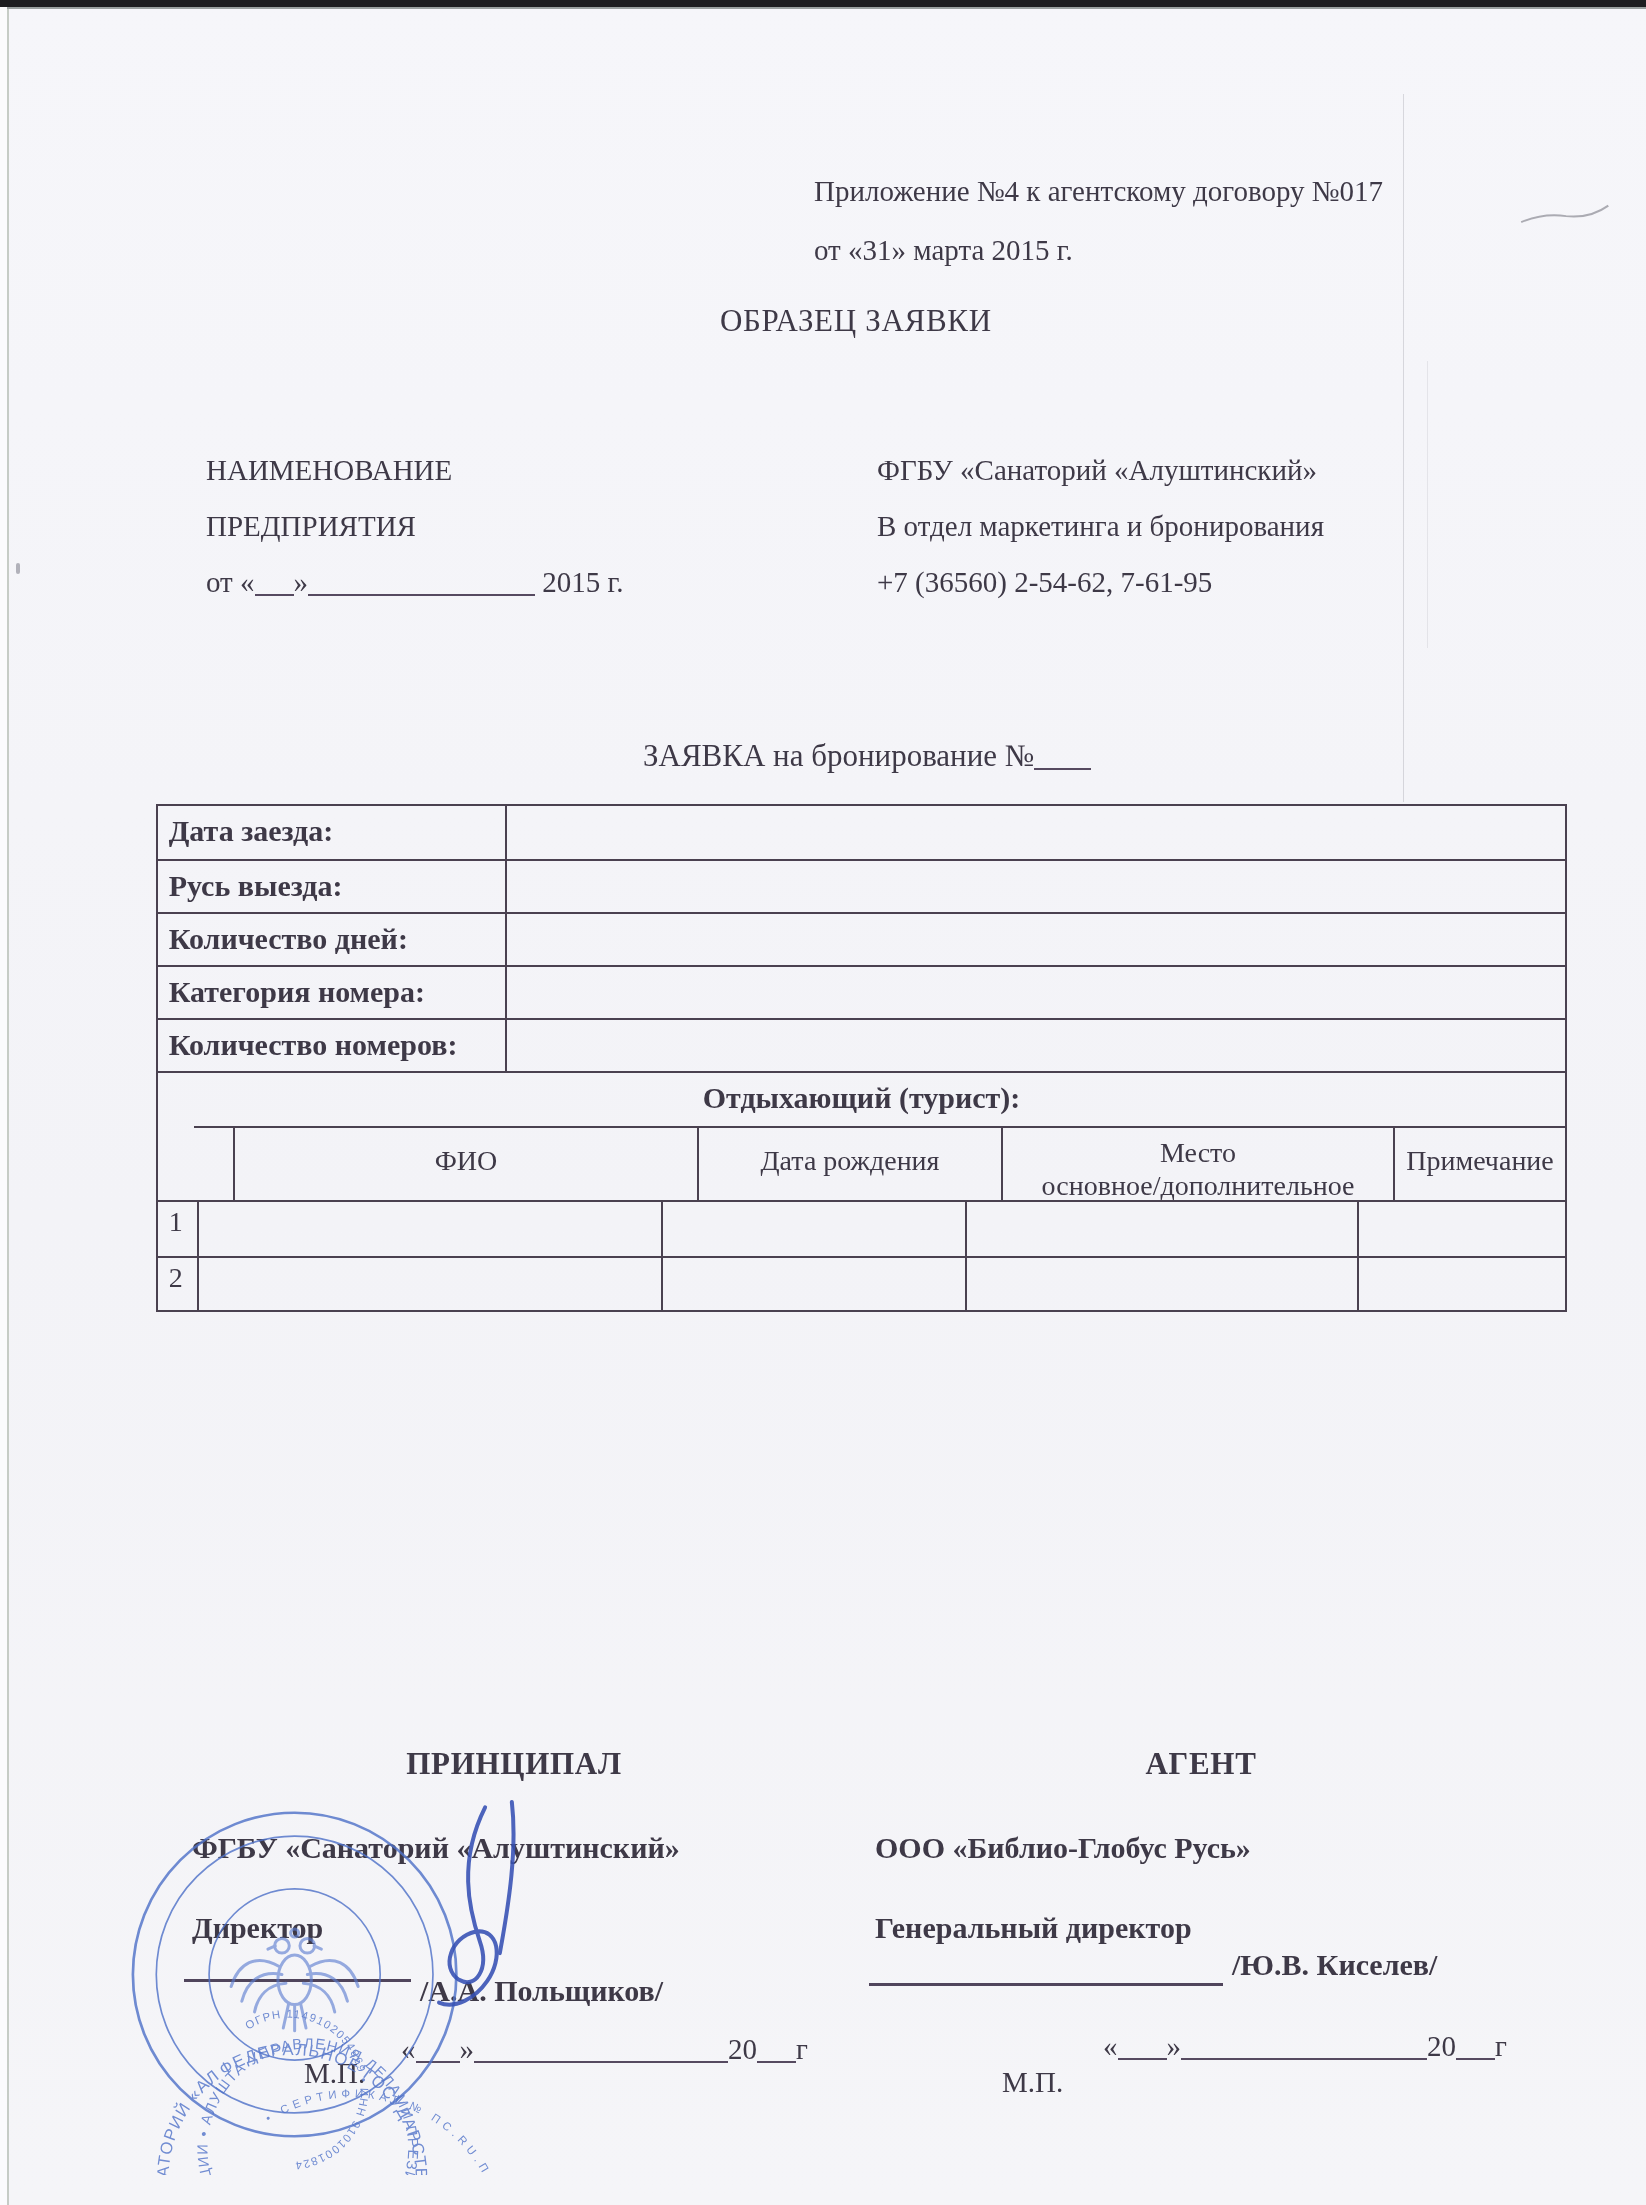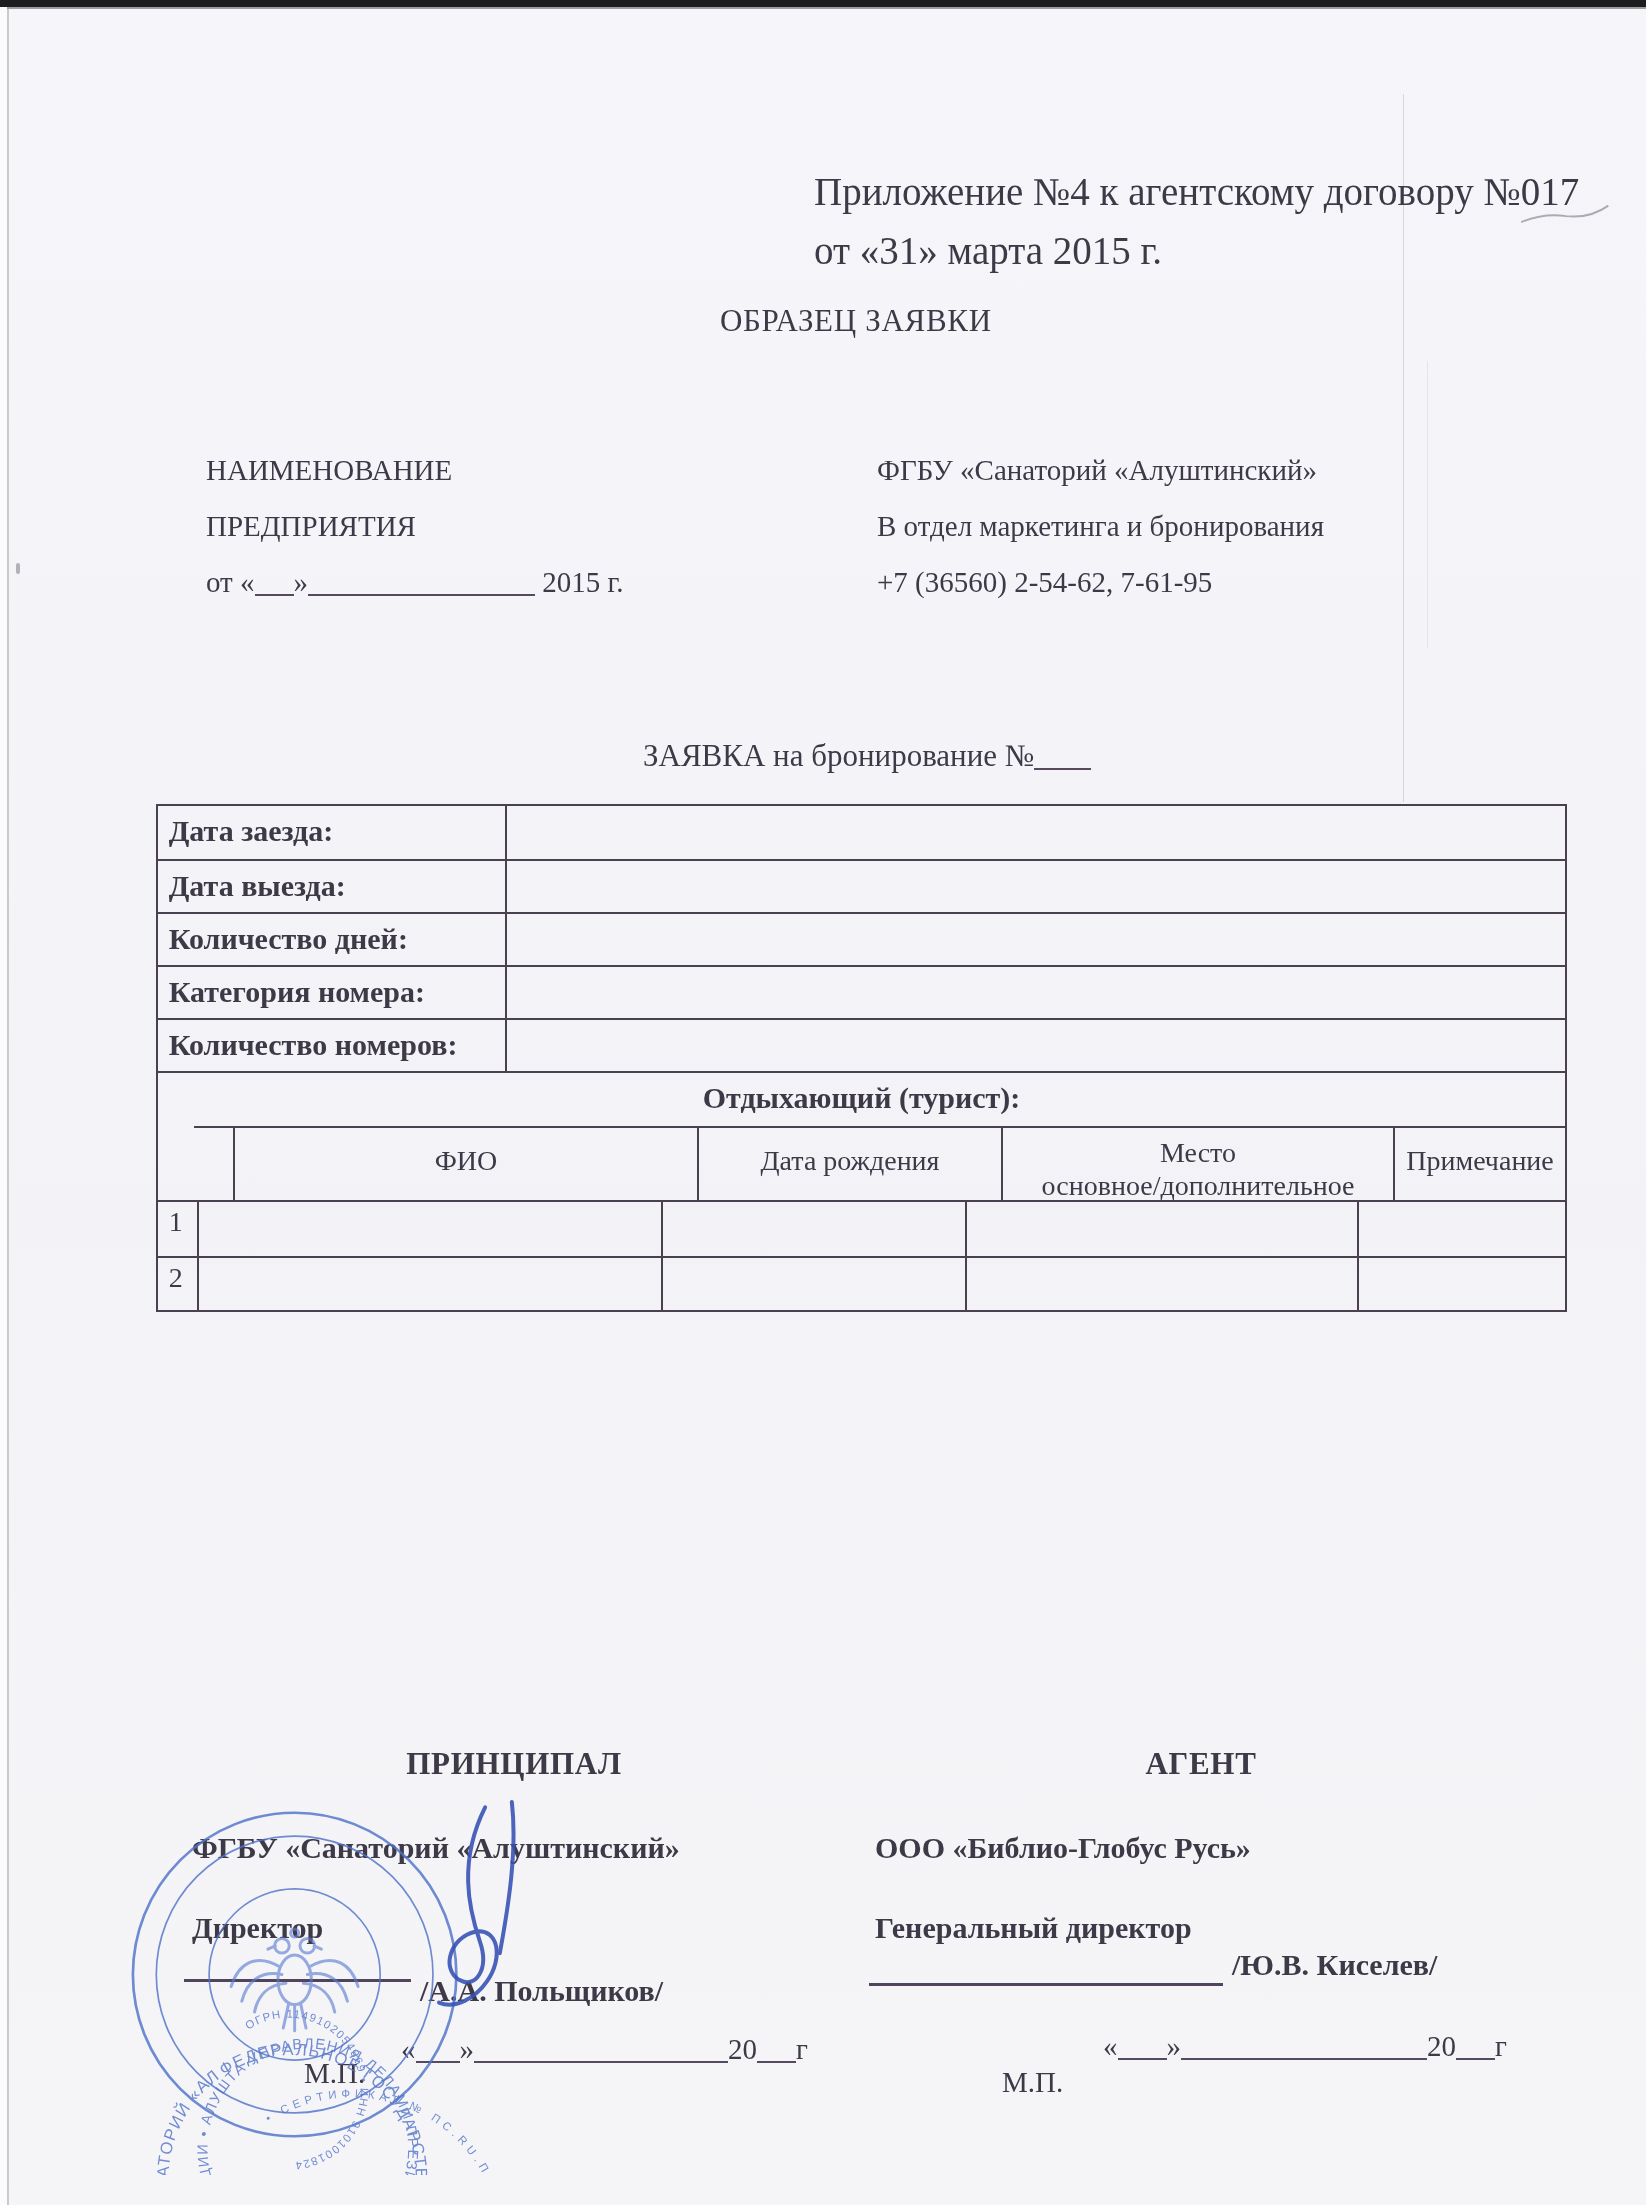--- a/index.html
+++ b/index.html
@@ -14,21 +14,21 @@
   .blank{display:inline-block;border-bottom:2.7px solid #564a60;height:5.3px;vertical-align:-4px;}
   .thinline{position:absolute;background:#50455c;height:2.7px;}
   
   .edge-top{position:absolute;left:0;top:0;width:1647px;height:6.7px;background:#1d1d20;}
   .edge-top2{position:absolute;left:0;top:6.7px;width:1647px;height:2px;background:#9aa0a0;}
   .edge-left-white{position:absolute;left:0;top:6.7px;width:7.4px;height:2199px;background:#fbfbfd;}
   .edge-left-line{position:absolute;left:7.4px;top:8.7px;width:2px;height:2197px;background:#c6ccc6;}
   .crease1{position:absolute;left:1403px;top:94px;width:1.3px;height:708px;background:rgba(105,105,120,0.22);}
   .crease2{position:absolute;left:1427px;top:361px;width:1.3px;height:287px;background:rgba(105,105,120,0.12);}
   
-  .appendix{left:814px;top:162px;width:662px;font-size:39px;line-height:59px;white-space:nowrap;}
+  .appendix{left:814px;top:162px;width:662px;font-size:29px;line-height:59px;white-space:nowrap;}
   .doc-title{left:720px;top:303px;font-size:31px;letter-spacing:0.7px;white-space:nowrap;}
   .sender{left:206px;top:442px;font-size:29px;line-height:56px;white-space:nowrap;}
   .recipient{left:877px;top:442px;font-size:29px;line-height:56px;white-space:nowrap;}
   .booking-title{left:643px;top:738px;font-size:31px;white-space:nowrap;}
   
   .tbl{
     left:156px;top:804px;width:1411px;height:508px;
     border:2.7px solid #4a4150;box-sizing:border-box;
     display:flex;flex-direction:column;font-size:30px;
   }
@@ -102,21 +102,21 @@
   <div class="abs booking-title">
     <span>ЗАЯВКА на бронирование №</span><span class="blank" style="width:57px;"></span>
   </div>
 
   <div class="abs tbl">
     <div class="trow lbl-row">
       <div class="tcell lbl-cell">Дата заезда:</div>
       <div class="tcell val-cell"></div>
     </div>
     <div class="trow lbl-row">
-      <div class="tcell lbl-cell">Дата выезда:</div>
+      <div class="tcell lbl-cell">Русь выезда:</div>
       <div class="tcell val-cell"></div>
     </div>
     <div class="trow lbl-row">
       <div class="tcell lbl-cell">Количество дней:</div>
       <div class="tcell val-cell"></div>
     </div>
     <div class="trow lbl-row">
       <div class="tcell lbl-cell">Категория номера:</div>
       <div class="tcell val-cell"></div>
     </div>

